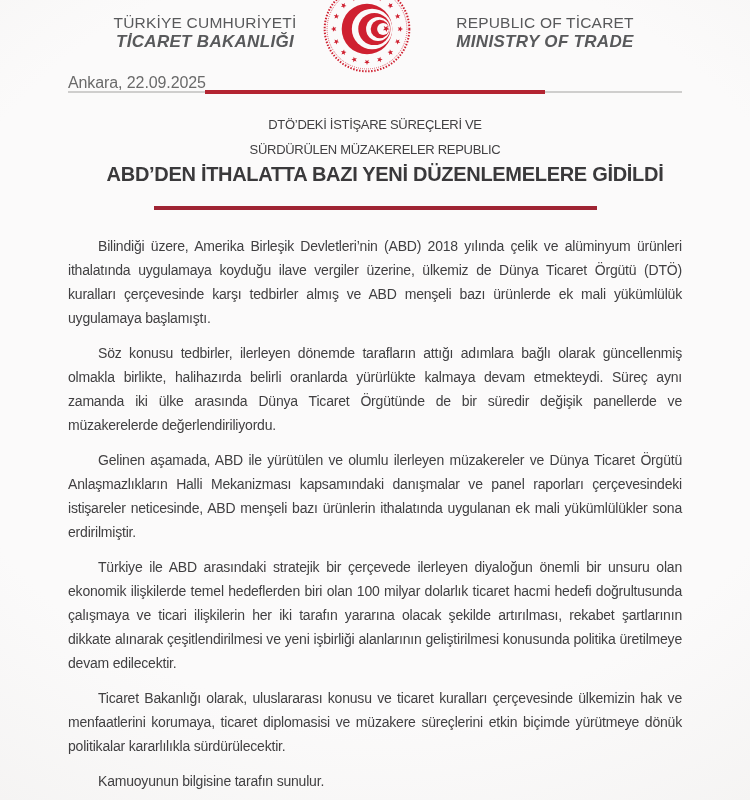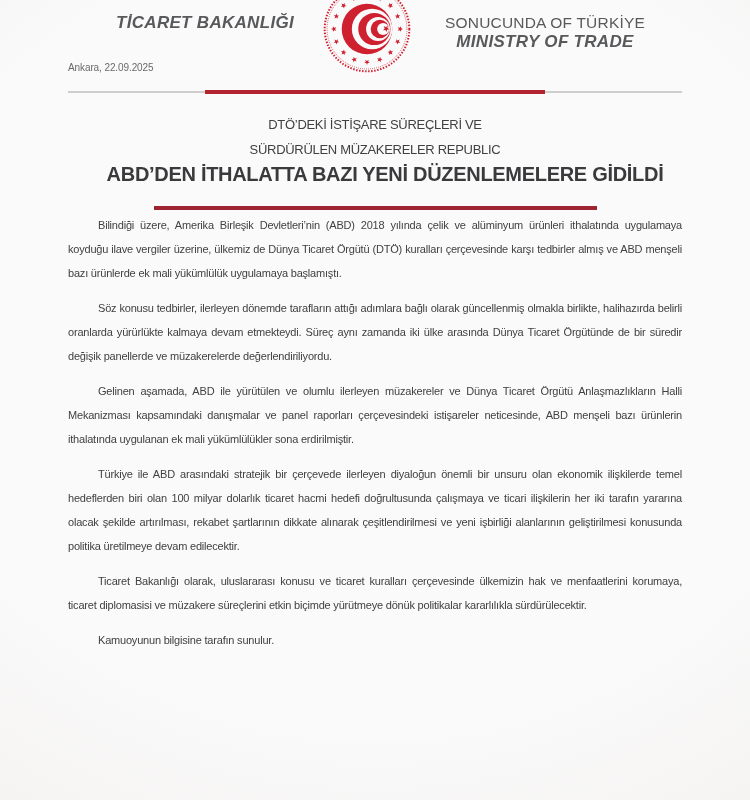--- a/index.html
+++ b/index.html
@@ -17,22 +17,22 @@
   
   .org-block { position: absolute; top: 13px; text-align: center; color: #58595b; }
   .org-left  { left: 80px;  width: 250px; }
   .org-right { left: 420px; width: 250px; }
   .org-line1 { font-size: 15.5px; font-weight: 400; letter-spacing: 0.2px; line-height: 19px; }
   .org-line2 { font-size: 17px;   font-weight: 700; letter-spacing: 0.3px; line-height: 20px; font-style: italic; }
 
   .emblem { position: absolute; left: 321px; top: -17px; width: 92px; height: 92px; }
 
   .dateline {
-    position: absolute; top: 62px; left: 68px;
-    font-size: 10px; color: #6a6a6a; letter-spacing: -0.1px;
+    position: absolute; top: 74px; left: 68px;
+    font-size: 16px; color: #6a6a6a; letter-spacing: -0.1px;
   }
 
   .divider {
     position: absolute; top: 91px; left: 68px;
     width: 614px; height: 2px; background: #cfcecd;
   }
   .divider-accent {
     position: absolute; top: -1px; left: 137px;
     width: 340px; height: 4px; background: #b32431;
   }
@@ -44,35 +44,36 @@
   }
   .headline-line { font-size: 13px; font-weight: 400; line-height: 25px; letter-spacing: -0.3px; }
   .headline-line.bold { font-size: 20px; font-weight: 700; color: #3a393b; letter-spacing: -0.3px; margin-left: 20px; }
   .headline-underline {
     position: absolute; top: 206px; left: 154px;
     width: 443px; height: 4px; background: #9f2433;
   }
 
   
   .article {
-    position: absolute; top: 213px; left: 68px;
+    position: absolute; top: 234px; left: 68px;
     width: 614px;
-    font-size: 11px; line-height: 24px; color: #414042;
+    font-size: 14px; line-height: 24px; color: #414042;
     text-align: justify; letter-spacing: -0.2px;
   }
   .article p { margin: 0 0 11px 0; text-indent: 30px; }
   .article p.closing { text-align: left; margin-bottom: 0; }
 </style>
 </head>
 <body>
 
 <div class="page">
 
   <div>
     <div class="org-block org-left">
+      <div class="org-line1">TÜRKİYE CUMHURİYETİ</div>
       <div class="org-line2">TİCARET BAKANLIĞI</div>
     </div>
 
     <div class="emblem">
       <svg viewBox="0 0 100 100" width="92" height="92" aria-hidden="true">
 
         <circle cx="50" cy="50" r="46" fill="none" stroke="#cf2030" stroke-width="2.2" stroke-dasharray="1.6 1.7"></circle>
         <circle cx="50" cy="50" r="43.4" fill="none" stroke="#cf2030" stroke-width="0.9" stroke-dasharray="0.9 1.3"></circle>
 
         <g id="logo-star-ring">
@@ -100,21 +101,21 @@
         <circle cx="62" cy="50" r="13" fill="#fbfafa"></circle>
         <circle cx="64" cy="50" r="10" fill="#cf2030"></circle>
         <circle cx="67.5" cy="50" r="6.5" fill="#fbfafa"></circle>
         <g id="logo-center-star">
             <polygon points="70.80,45.80 71.74,48.31 74.41,48.43 72.32,50.09 73.03,52.67 70.80,51.20 68.57,52.67 69.28,50.09 67.19,48.43 69.86,48.31" fill="#cf2030" transform="rotate(100 70.8 49.6)"></polygon>
           </g>
       </svg>
     </div>
 
     <div class="org-block org-right">
-      <div class="org-line1">SONUCUNDA OF TÜRKİYE</div>
+      <div class="org-line1">REPUBLIC OF TİCARET</div>
       <div class="org-line2">MINISTRY OF TRADE</div>
     </div>
   </div>
 
   <div class="dateline">Ankara, 22.09.2025</div>
   <div class="divider">
     <div class="divider-accent"></div>
   </div>
 
   <div class="headline">

